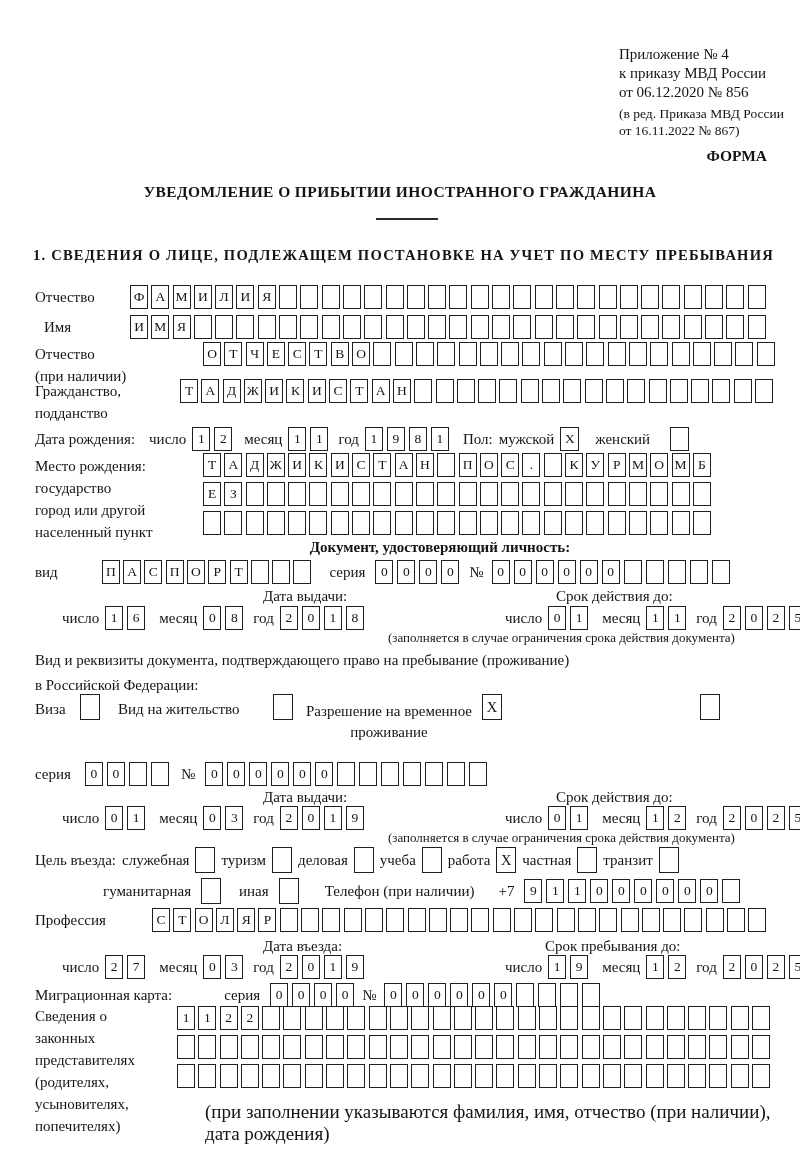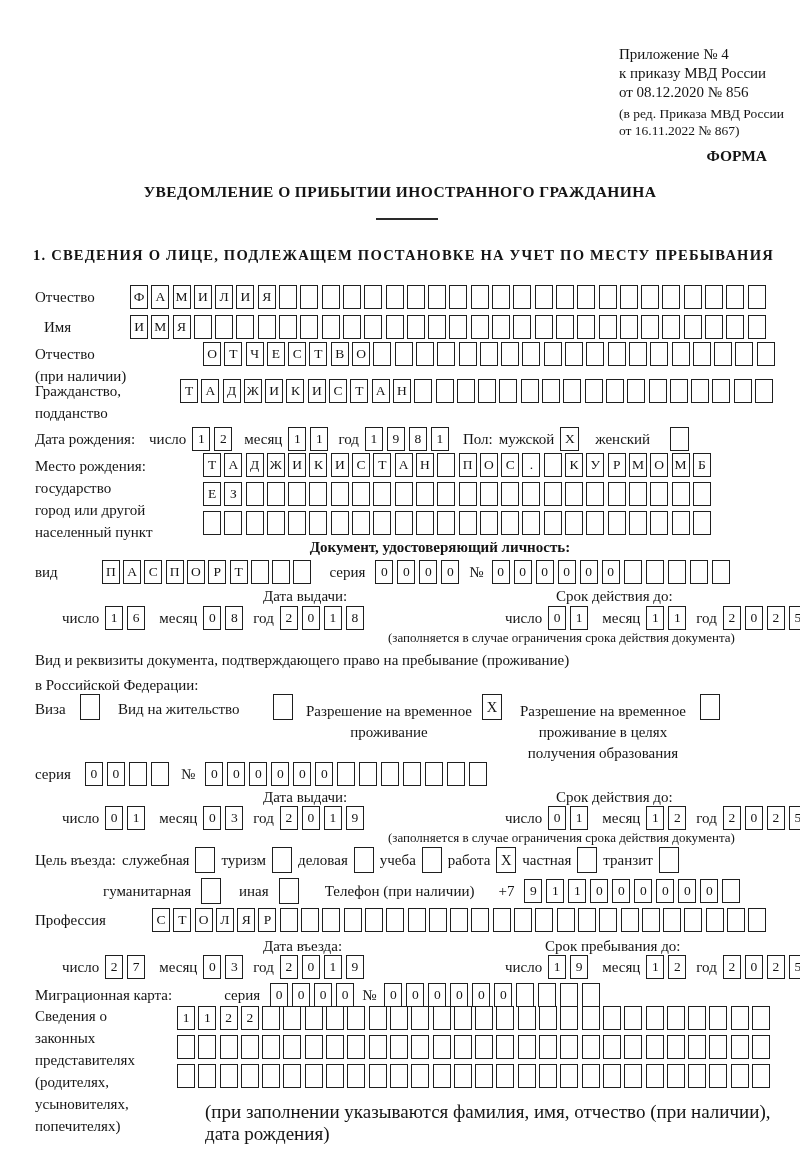--- a/index.html
+++ b/index.html
@@ -26,21 +26,21 @@
   .wrapc{font-size:15px;text-align:center;line-height:21px;}
 </style>
 </head>
 <body>
 
 <div class="page">
 
   <div class="abs ref" style="left:612px;top:45px;margin-left:7px;">
     <div>Приложение № 4</div>
     <div>к приказу МВД России</div>
-    <div>от 08.12.2020 № 856</div>
+    <div>от 06.12.2020 № 856</div>
     <div class="ed">
       <div>(в ред. Приказа МВД России</div>
       <div>от 16.11.2022 № 867)</div>
     </div>
   </div>
   <div class="abs b" style="left:612px;top:147px;width:155px;text-align:right;font-size:15.5px;">ФОРМА</div>
 
   <div class="abs title center" style="left:0;top:180px;width:800px;">
     <div>УВЕДОМЛЕНИЕ О ПРИБЫТИИ ИНОСТРАННОГО ГРАЖДАНИНА</div>
     <div>
@@ -379,21 +379,20 @@
 
   <div class="abs lbl" style="left:35px;top:701px;">Виза</div>
   <div class="abs cbox" style="left:80px;top:694px;"></div>
 
   <div class="abs lbl" style="left:118px;top:701px;">Вид на жительство</div>
   <div class="abs cbox" style="left:273px;top:694px;"></div>
 
   <div class="abs wrapc" style="left:300px;top:701px;width:178px;">Разрешение на временное проживание</div>
   <div class="abs cbox" style="left:482px;top:694px;">X</div>
 
-  <div class="abs wrapc" style="left:512px;top:701px;width:182px;">Разрешение на временное проживание в целях получения образования</div>
   <div class="abs cbox" style="left:700px;top:694px;"></div>
 
   <div class="abs row" style="left:35px;top:762px;">
     <span class="lbl">серия</span>
     <span class="cells dg" style="margin-left:14px;">
         <span class="cell">0</span>
         <span class="cell">0</span>
         <span class="cell"></span>
         <span class="cell"></span>
       </span>

